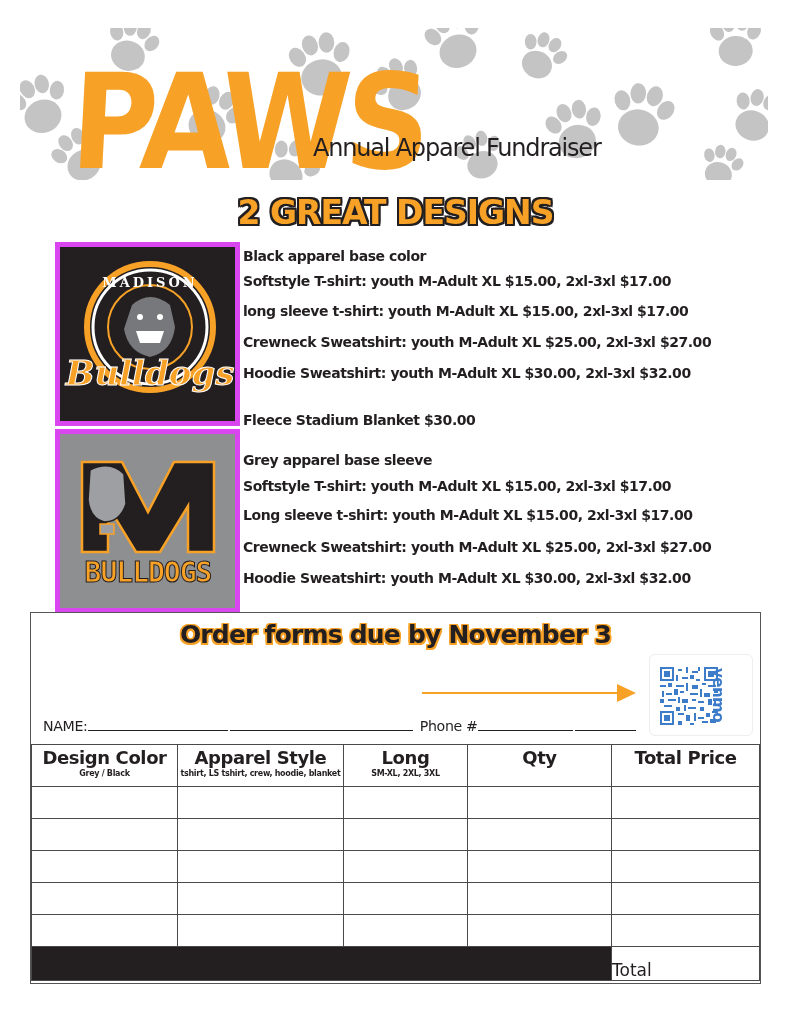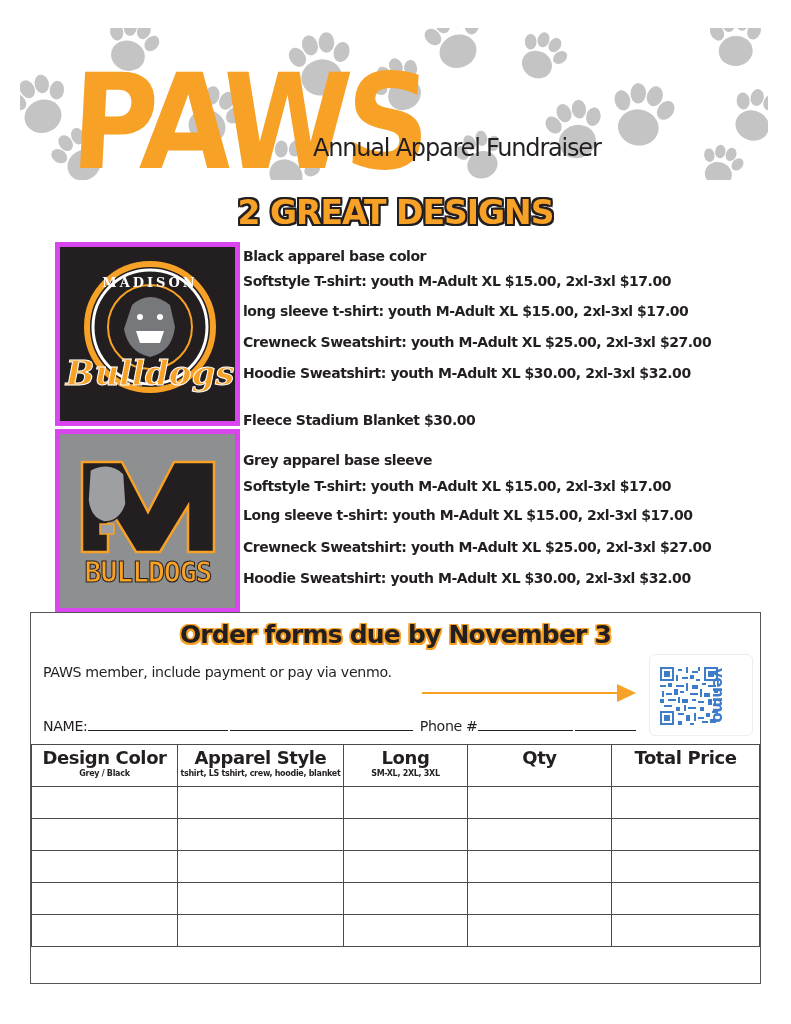--- a/index.html
+++ b/index.html
@@ -115,21 +115,20 @@
   <div class="line" style="top:0;">Grey apparel base sleeve</div>
   <div class="line" style="top:26px;">Softstyle T-shirt: youth M-Adult XL $15.00, 2xl-3xl $17.00</div>
   <div class="line" style="top:55px;">Long sleeve t-shirt: youth M-Adult XL $15.00, 2xl-3xl $17.00</div>
   <div class="line" style="top:87px;">Crewneck Sweatshirt: youth M-Adult XL $25.00, 2xl-3xl $27.00</div>
   <div class="line" style="top:118px;">Hoodie Sweatshirt: youth M-Adult XL $30.00, 2xl-3xl $32.00</div>
 </div>
 
 <div class="form-box"></div>
 <div class="due">Order forms due by November 3</div>
 <div class="return-text">
-  <div>PAWS member, include payment or pay via venmo.</div>
 </div>
 <svg class="arrow" viewBox="0 0 215 20">
   <line x1="0" y1="10" x2="200" y2="10" stroke="#f7a126" stroke-width="2"></line>
   <path d="M195 1 L214 10 L195 19 Z" fill="#f7a126"></path>
 </svg>
 <div class="name-line">
   <span>NAME:</span><span class="blank" style="width:140px;"></span><span class="blank" style="width:183px; margin-left:2px;"></span>
   <span style="margin-left:3px;">Phone #</span><span class="blank" style="width:95px;"></span><span class="blank" style="width:61px; margin-left:2px;"></span>
 </div>
 
@@ -256,14 +255,18 @@
     <td class="cell"></td>
     <td class="cell"></td>
   </tr>
   <tr>
     <td class="cell"></td>
     <td class="cell"></td>
     <td class="cell"></td>
     <td class="cell"></td>
     <td class="cell"></td>
   </tr>
+  <tr>
+    <td class="black-bar" colspan="4"></td>
+    <td class="total-cell">Total</td>
+  </tr>
 </tbody>
   </table>
 
 </body></html>

